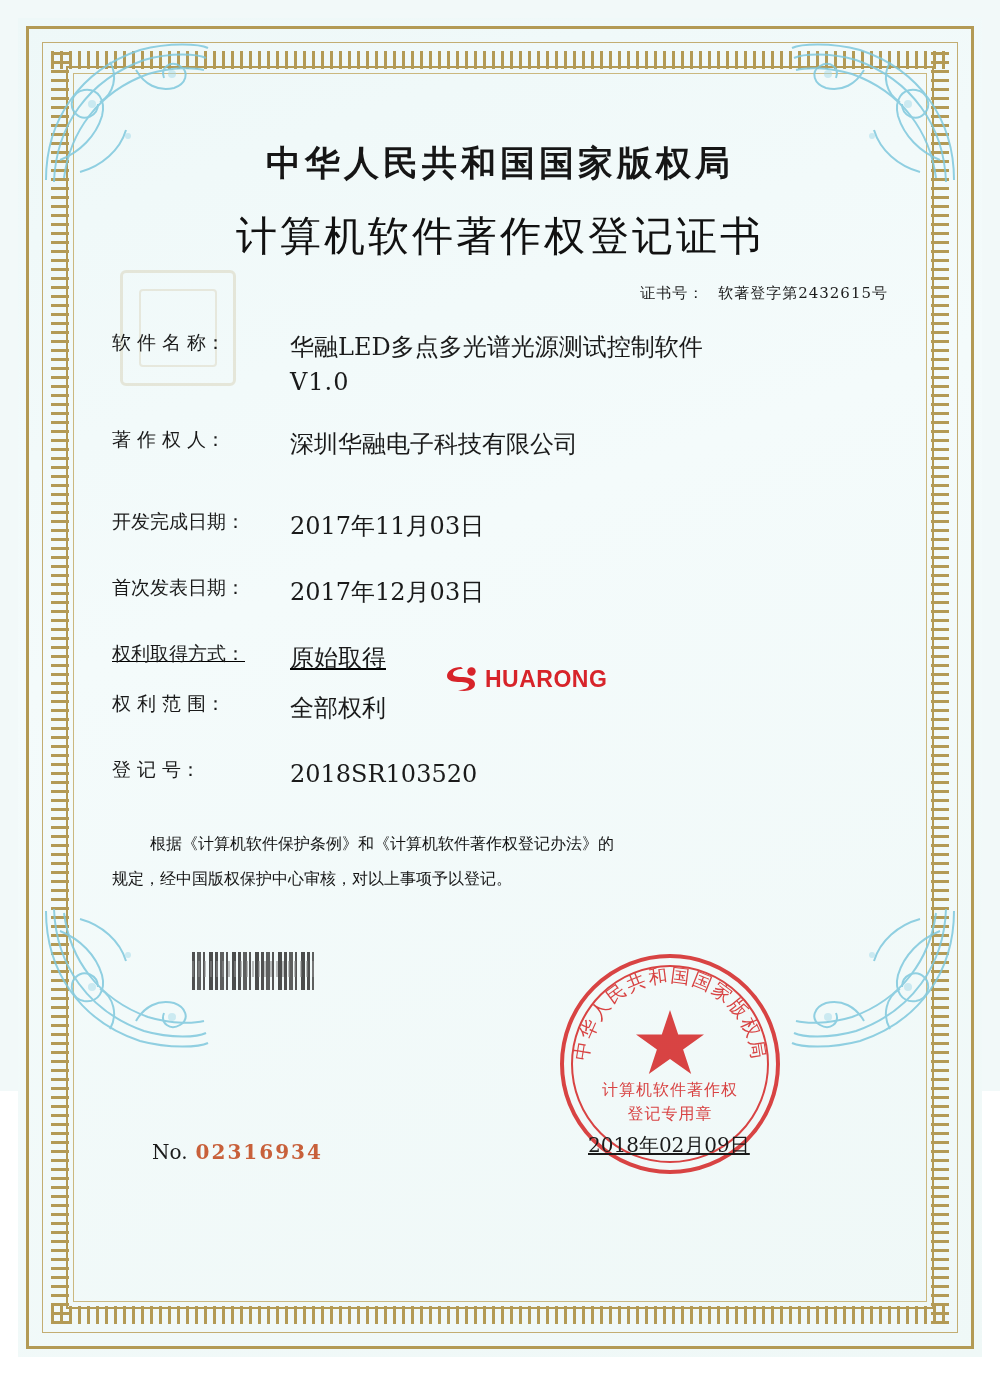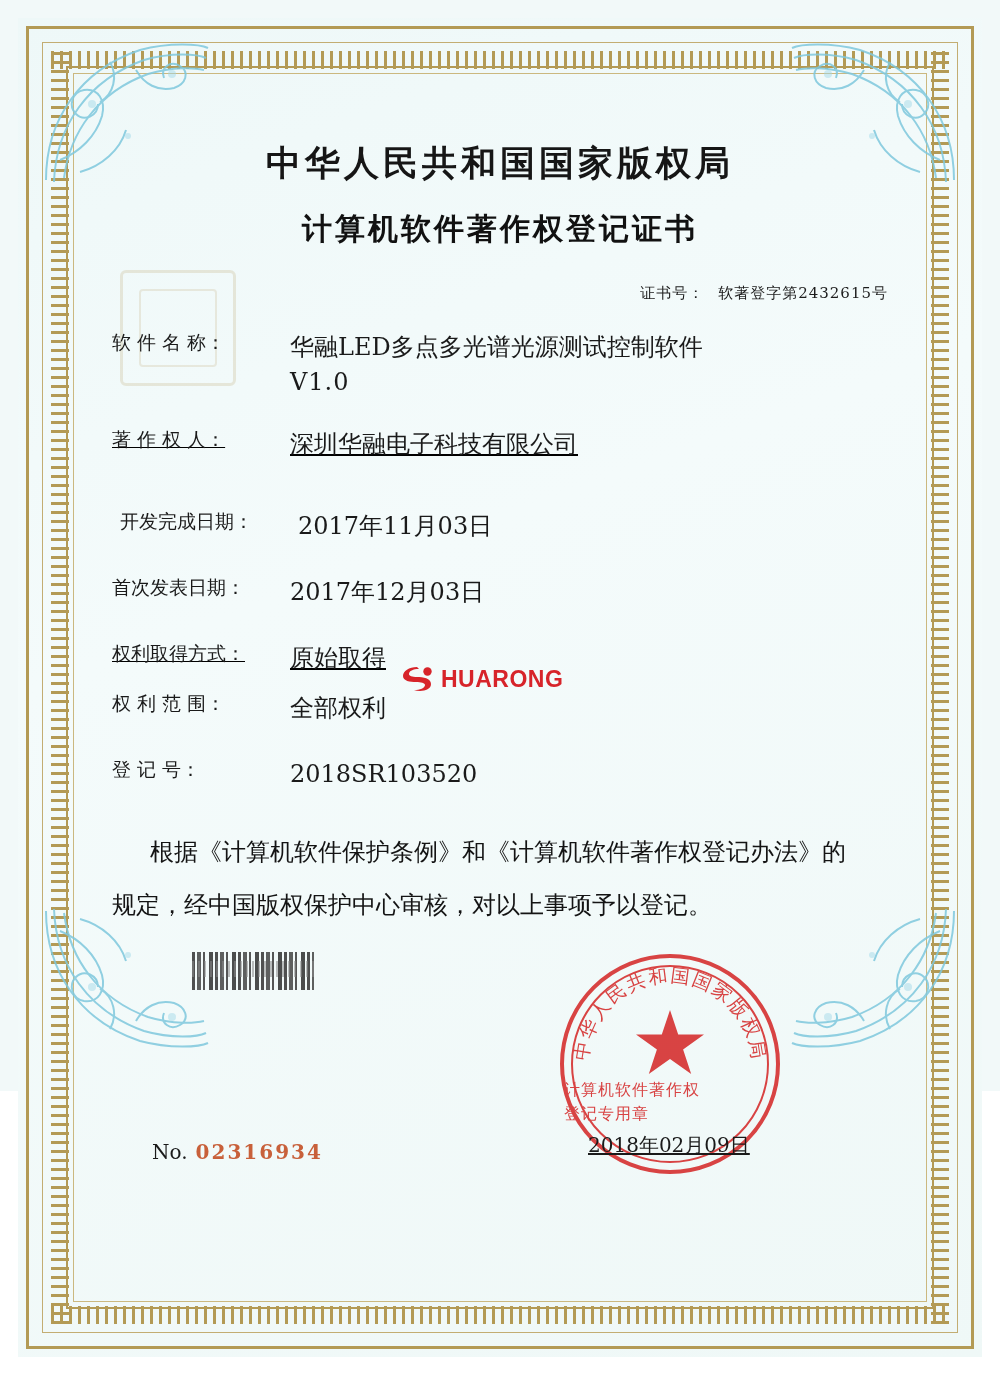--- a/index.html
+++ b/index.html
@@ -109,22 +109,22 @@
   .title-main {
     font-family: "DejaVu Serif", serif;
     font-size: 35px;
     font-weight: bold;
     letter-spacing: 4px;
     color: #161616;
     margin-bottom: 22px;
   }
   .title-sub {
     font-family: "DejaVu Serif", serif;
-    font-size: 30px;
-    font-weight: bold;
+    font-size: 41px;
+    font-weight: normal;
     letter-spacing: 3px;
     color: #111;
   }
 
   .cert-no {
     position: absolute;
     right: 112px; top: 284px;
     font-size: 15px;
     letter-spacing: 1px;
     color: #1c1c1c;
@@ -162,30 +162,30 @@
     font-family: "DejaVu Serif", serif;
     letter-spacing: 1px;
   }
 
   
   .statement {
     position: absolute;
     left: 112px; top: 826px;
     width: 790px;
     font-family: "DejaVu Serif", serif;
-    font-size: 24px;
+    font-size: 16px;
     line-height: 2.2;
     color: #141414;
   }
   .statement .l1 { text-indent: 38px; }
 
   
   .logo {
     position: absolute;
-    left: 400px; top: 664px;
+    left: 444px; top: 664px;
     display: flex;
     align-items: center;
     justify-content: space-between;
   }
   .logo .mark {
     width: 34px; height: 30px;
     margin-right: 7px;
     position: relative;
   }
   .logo .mark svg { display:block; }
@@ -227,20 +227,21 @@
     color: #d52b2b;
     opacity: .88;
   }
   .seal .arc-text {
     position: absolute;
     left: 0; top: 0; width: 212px; height: 212px;
   }
   .seal .seal-line1, .seal .seal-line2 {
     position: absolute;
     width: 100%;
+    text-align: center;
     font-family: Liberation Mono, monospace;
     font-size: 16px;
     letter-spacing: 1px;
     color: #d52b2b;
   }
   .seal .seal-line1 { top: 122px; }
   .seal .seal-line2 { top: 146px; }
 
   
   .issue-date {
@@ -363,26 +364,26 @@
   <div class="fields">
 
     <div class="row">
       <div class="label">软 件 名 称：</div>
       <div class="value">
         <span>华融LED多点多光谱光源测试控制软件</span>
         <span class="line2">V1.0</span>
       </div>
     </div>
 
-    <div class="row" style="margin-bottom:48px;text-decoration:underline;">
+    <div class="row" style="margin-bottom:48px;">
       <div class="label">著 作 权 人：</div>
       <div class="value">深圳华融电子科技有限公司</div>
     </div>
 
-    <div class="row" style="margin-bottom:31px;margin-left:8px;">
+    <div class="row" style="margin-bottom:31px;">
       <div class="label">开发完成日期：</div>
       <div class="value">2017年11月03日</div>
     </div>
 
     <div class="row" style="margin-bottom:31px;">
       <div class="label">首次发表日期：</div>
       <div class="value">2017年12月03日</div>
     </div>
 
     <div class="row" style="margin-bottom:15px;text-decoration:underline;">

